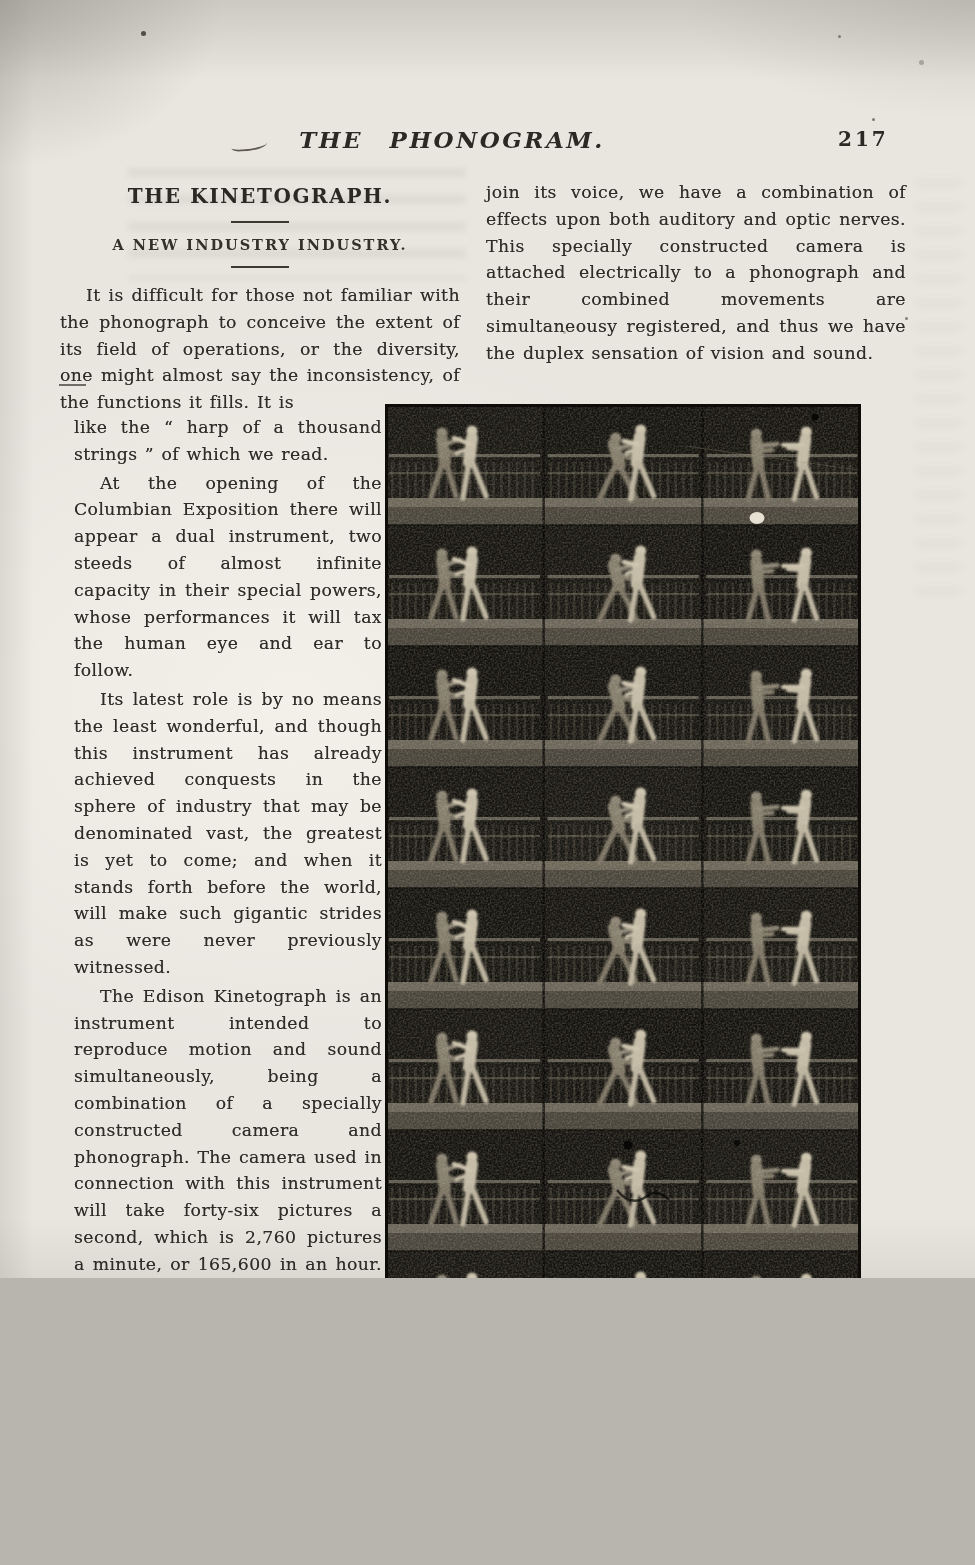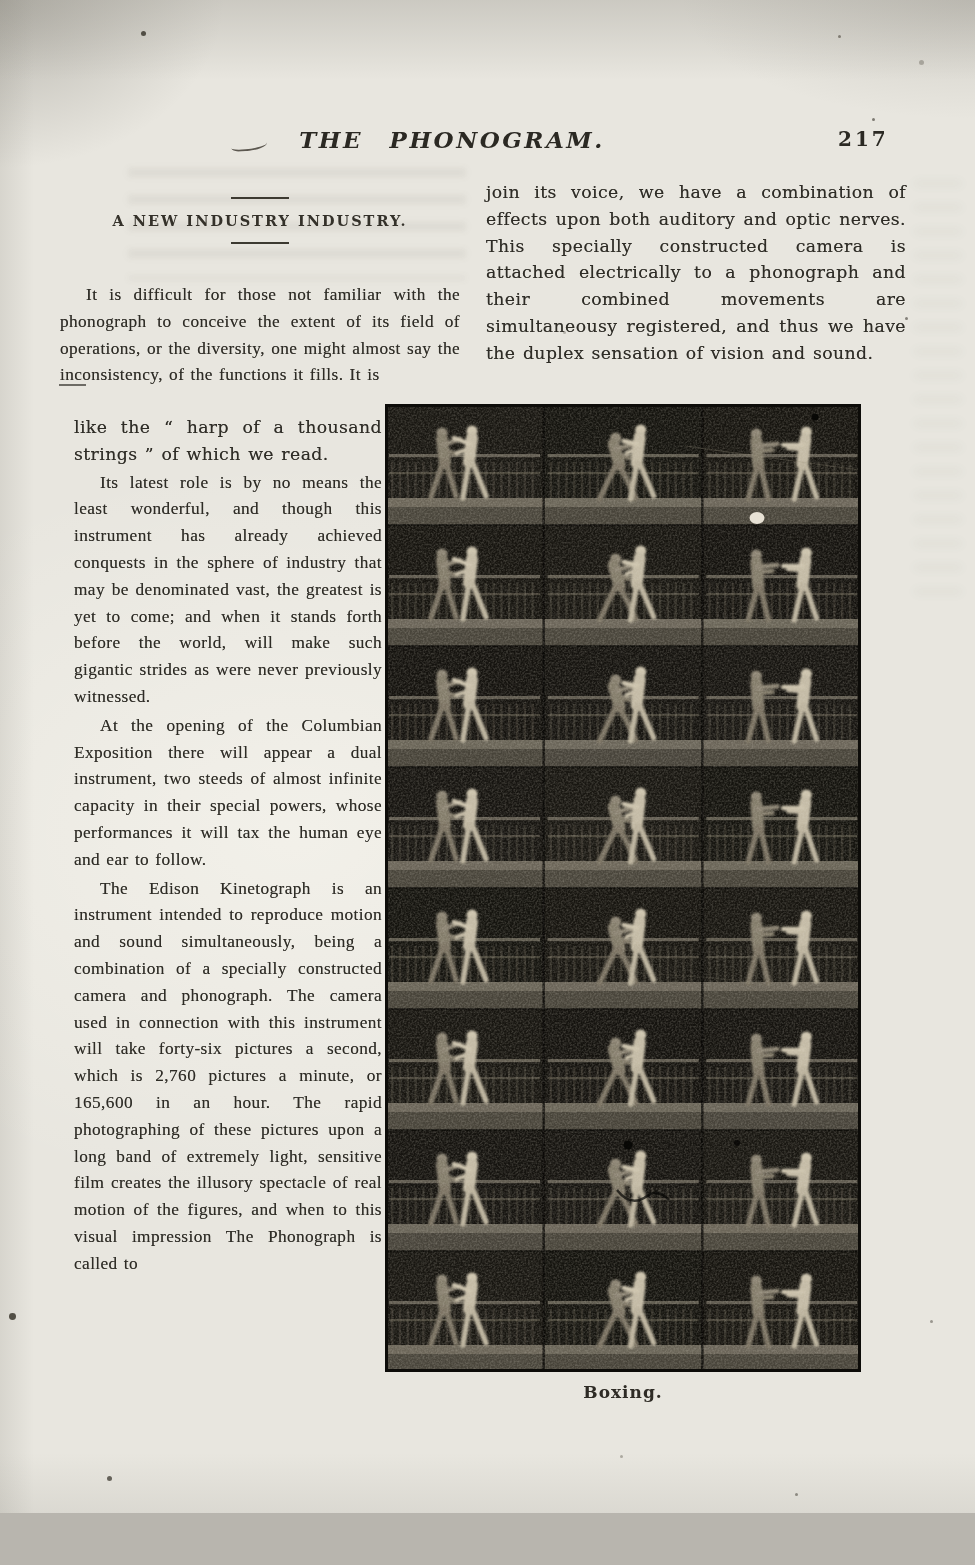--- a/index.html
+++ b/index.html
@@ -1,18 +1,18 @@
 <!DOCTYPE html>
 <html><head>
 <meta charset="utf-8">
 <style>
   * { margin:0; padding:0; box-sizing:border-box; }
   html,body { background:#b8b5ae; }
   .page {
-    position:relative; width:975px; height:1513px; overflow:hidden;
+    position:relative; width:975px; height:1278px; overflow:hidden;
     margin:0 auto;
     font-family:"DejaVu Serif", serif;
     color:#2e2c26;
     background-color:#e8e6df;
     background-image:
       linear-gradient(180deg, rgba(138,135,126,.30) 0px, rgba(138,135,126,0) 80px),
       linear-gradient(0deg, rgba(138,135,126,.14) 0px, rgba(138,135,126,0) 60px),
       linear-gradient(90deg, rgba(125,122,112,.16) 0px, rgba(125,122,112,0) 34px),
       radial-gradient(ellipse 320px 240px at 0% 0%, rgba(108,105,96,.38), rgba(108,105,96,0) 70%),
       radial-gradient(ellipse 420px 170px at 100% 0%, rgba(120,117,108,.22), rgba(120,117,108,0) 70%),
@@ -34,21 +34,21 @@
     border-radius:0 0 70% 45%; transform:rotate(-5deg);
   }
   .article-heading { position:absolute; left:58px; top:184px; width:404px; text-align:center; }
   .article-title { font-size:20px; font-weight:bold; letter-spacing:1.6px; color:#2b2923; }
   .rule { width:58px; border-top:2px solid #3d3a31; margin:13px auto 0 auto; }
   .article-subtitle { font-size:14.5px; font-weight:bold; letter-spacing:2px; margin-top:13px; color:#34312a; }
   .body-text { text-align:justify; font-size:17.3px; line-height:26.8px;
     letter-spacing:.4px; word-spacing:1.5px;
     text-shadow:0 0 .6px rgba(46,44,38,.55); }
   .body-text p { margin:2px; }
-  .body-text p.indent { text-indent:26px;font-family:Liberation Serif, serif; }
+  .body-text p.indent { text-indent:26px; }
   .col-left-wide   { position:absolute; left:58px;  top:280px; width:404px; }
   .col-left-narrow { position:absolute; left:72px;  top:412px; width:312px; }
   .col-right       { position:absolute; left:484px; top:177px; width:424px; }
   .figure-wrap { position:absolute; left:385px; top:404px; width:476px; height:968px; }
   .figure-wrap svg { display:block; width:100%; height:100%; }
   .figure-caption {
     position:absolute; left:385px; top:1382px; width:476px; text-align:center;
     font-size:17px; font-weight:bold; letter-spacing:1px; color:#2e2b25;
   }
   .artifact-overline { position:absolute; left:59px; top:384px; width:27px; height:2px;
@@ -83,34 +83,35 @@
 
   <div class="ghost ghost1"></div>
   <div class="ghost ghost2"></div>
   <div class="dust"></div>
   <div class="pen-mark"></div>
 
   <div class="journal-title">THE PHONOGRAM.</div>
   <div class="page-number">217</div>
 
   <div class="article-heading">
+    <div class="article-title">THE KINETOGRAPH.</div>
     <div class="rule"></div>
     <div class="article-subtitle">A NEW INDUSTRY INDUSTRY.</div>
     <div class="rule"></div>
   </div>
 
   <div class="col-left-wide body-text">
     <p class="indent">It is difficult for those not familiar with the phonograph to conceive the extent of its field of operations, or the diversity, one might almost say the inconsistency, of the functions it fills.  It is</p>
   </div>
   <div class="artifact-overline"></div>
 
   <div class="col-left-narrow body-text">
     <p>like the “ harp of a thousand strings ” of which we read.</p>
+    <p class="indent">At the opening of the Columbian Exposition there will appear a dual instrument, two steeds of almost infinite capacity in their special powers, whose performances it will tax the human eye and ear to follow.</p>
     <p class="indent">Its latest role is by no means the least wonderful, and though this instrument has already achieved conquests in the sphere of industry that may be denominated vast, the greatest is yet to come; and when it stands forth before the world, will make such gigantic strides as were never previously witnessed.</p>
-    <p class="indent">At the opening of the Columbian Exposition there will appear a dual instrument, two steeds of almost infinite capacity in their special powers, whose performances it will tax the human eye and ear to follow.</p>
     <p class="indent">The Edison Kinetograph is an instrument intended to reproduce motion and sound simultaneously, being a combination of a specially constructed camera and phonograph. The camera used in connection with this instrument will take forty-six pictures a second, which is 2,760 pictures a minute, or 165,600 in an hour. The rapid photographing of these pictures upon a long band of extremely light, sensitive film creates the illusory spectacle of real motion of the figures, and when to this visual impression The Phonograph is called to</p>
   </div>
 
   <div class="col-right body-text">
     <p>join its voice, we have a combination of effects upon both auditory and optic nerves.  This specially constructed camera is attached electrically to a phonograph and their combined movements are simultaneousy registered, and thus we have the duplex sensation of vision and sound.</p>
   </div>
 
   <div class="figure-wrap">
     <svg viewBox="0 0 476 968" role="img" aria-label="Twenty-four sequential kinetograph photographs, in eight rows of three frames, of two men boxing before a low railing">
       <defs>

